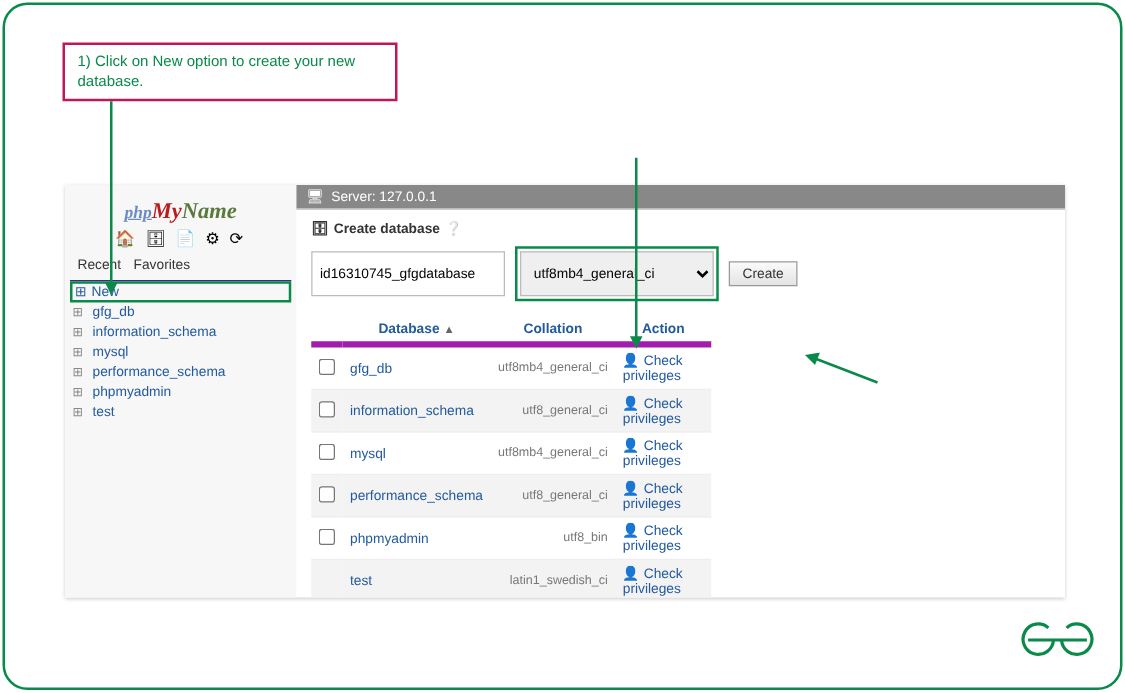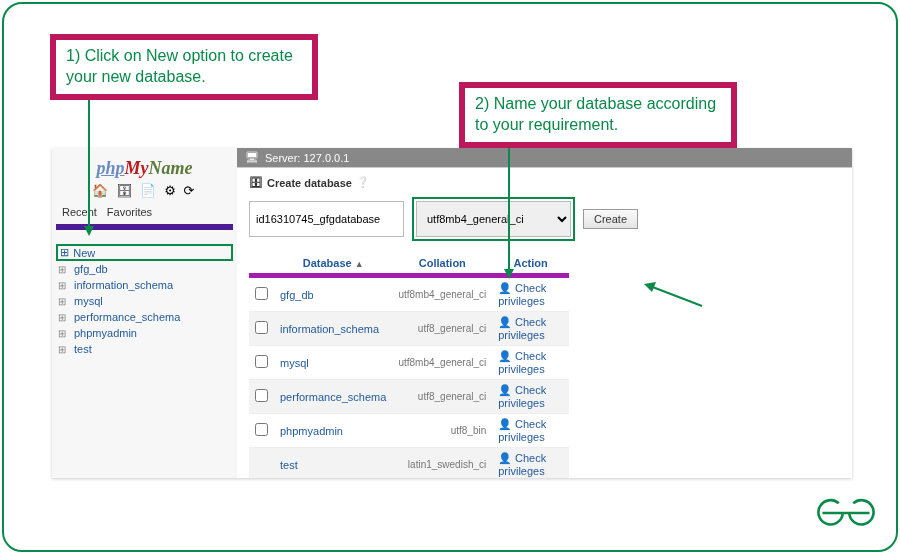--- a/index.html
+++ b/index.html
@@ -2,37 +2,37 @@
 <html><head>
 <meta charset="utf-8">
 <style>
   * { box-sizing: border-box; margin: 0; padding: 0; }
   body { font-family: Arial, sans-serif; font-size: 11px; background: #fff; }
   .frame {
     width: 896px; height: 550px; margin: 2px; border: 2px solid #0a8a4a;
     border-radius: 20px; position: relative; overflow: hidden;
   }
   .callout {
-    position: absolute; border: 6px solid #be185d; background: #fff;
-    padding: 6px 10px; color: #0a8a4a; font-size: 16px; line-height: 1.3;
+    position: absolute; border: 2px solid #be185d; background: #fff;
+    padding: 6px 10px; color: #0a8a4a; font-size: 12px; line-height: 1.3;
     z-index: 50;
   }
   svg.arrow { position: absolute; z-index: 40; pointer-events: none; }
   .screenshot {
     position: absolute; left: 48px; top: 144px; width: 800px; height: 330px;
     box-shadow: 0 1px 3px rgba(0,0,0,0.2);
     display: flex; background: #fff;
   }
   .sidebar { width: 185px; background: #f7f7f7; padding: 6px 4px; font-size: 11px; }
   .logo { text-align: center; padding: 4px 0 2px; }
-  .logo .php { color: #6b8bc5; font-family: serif; font-style: italic; font-size: 18px; font-weight: bold; text-decoration: underline; }
+  .logo .php { color: #6b8bc5; font-family: serif; font-style: italic; font-size: 14px; font-weight: bold; text-decoration: underline; }
   .logo .my  { color: #b91c1c; font-family: serif; font-style: italic; font-size: 18px; font-weight: bold; }
   .logo .admin { color: #5a7a3a; font-family: serif; font-style: italic; font-size: 18px; font-weight: bold; }
   .toolbar-icons { text-align: center; padding: 2px 0 6px; font-size: 13px; letter-spacing: 2px; }
-  .recent-fav { display: flex; gap: 10px; padding: 2px 6px 6px; color: #333; border-bottom: 6px solid #4c1d95; margin-bottom: 14px; }
+  .recent-fav { display: flex; gap: 10px; padding: 2px 6px 6px; color: #333; border-bottom: 1px solid #4c1d95; margin-bottom: 0; }
   .recent-fav span { cursor: pointer; }
   .tree-item { display: flex; align-items: center; gap: 4px; padding: 2px 2px; color: #235a9d; cursor: pointer; }
   .tree-item .expander { color: #888; width: 12px; display: inline-block; font-size: 10px; }
   .tree-item.new { border: 2px solid #0a8a4a; padding: 0 2px; color: #235a9d; }
   .main { flex: 1; display: flex; flex-direction: column; overflow: hidden; }
   .server-bar {
     background: #888; color: #fff; font-size: 11px; padding: 3px 8px;
     display: flex; align-items: center; gap: 6px;
   }
   .tabs {
@@ -80,23 +80,20 @@
 <div class="frame">
 
   <div class="callout" style="left:46px; top:30px; width:268px;">
     <span>1) Click on New option to create your new database.</span>
   </div>
   <svg class="arrow" style="left:60px; top:74px;" width="60" height="160">
     <line x1="25" y1="0" x2="25" y2="150" stroke="#0a8a4a" stroke-width="2"></line>
     <polygon points="25,158 20,148 30,148" fill="#0a8a4a"></polygon>
   </svg>
 
-  <div class="callout" style="left:455px; top:78px; width:278px;">
-    <span>2) Name your database according to your requirement.</span>
-  </div>
   <svg class="arrow" style="left:480px; top:122px;" width="60" height="160">
     <line x1="25" y1="0" x2="25" y2="145" stroke="#0a8a4a" stroke-width="2"></line>
     <polygon points="25,153 20,143 30,143" fill="#0a8a4a"></polygon>
   </svg>
 
   <svg class="arrow" style="left:638px; top:278px;" width="70" height="30">
     <line x1="60" y1="24" x2="8" y2="4" stroke="#0a8a4a" stroke-width="2"></line>
     <polygon points="2,2 14,0 10,10" fill="#0a8a4a"></polygon>
   </svg>
 

